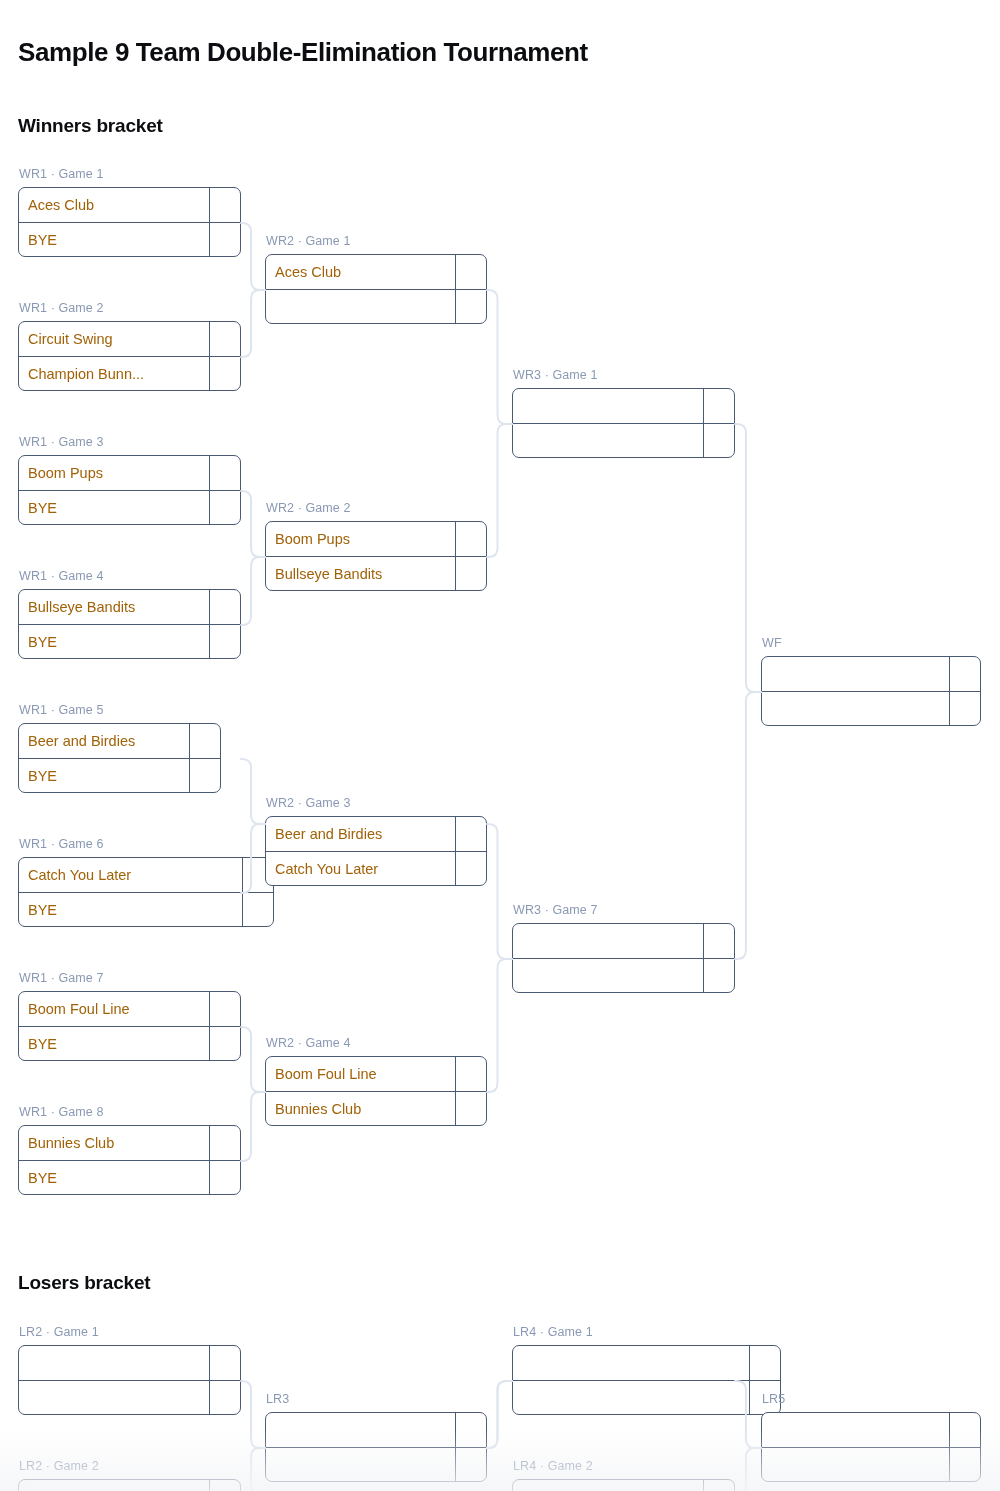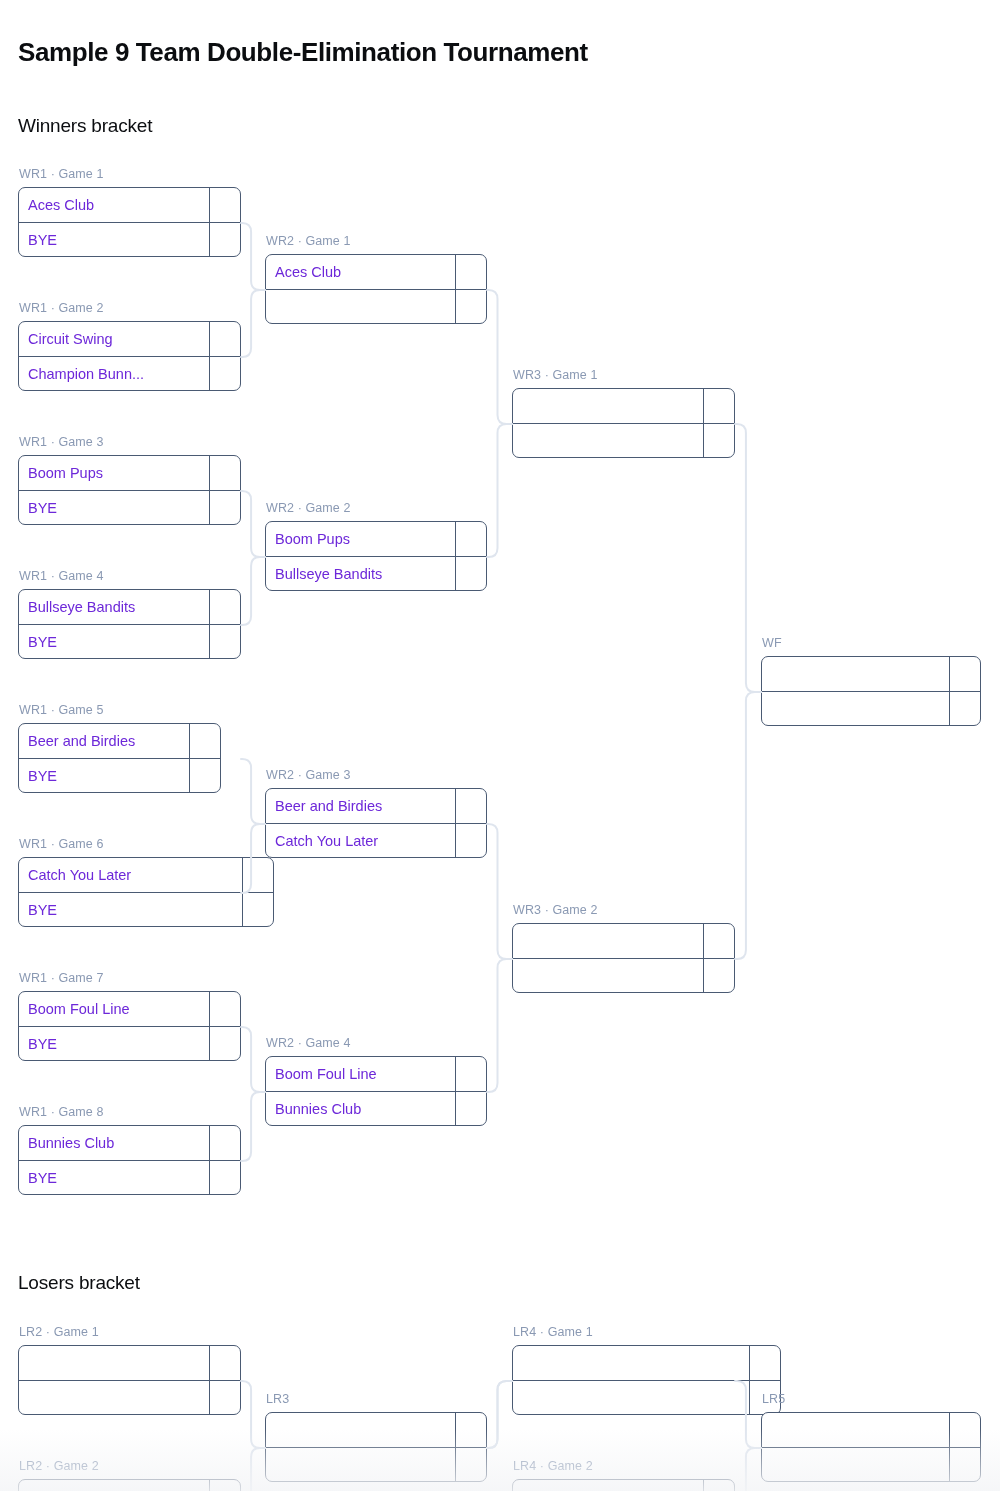--- a/index.html
+++ b/index.html
@@ -14,21 +14,21 @@
   }
 
   
   .page-title{
     position:absolute; left:18px; top:20px;
     font-size:26px; font-weight:bold; letter-spacing:-0.4px;
     color:#0b0d10; white-space:nowrap;
   }
   .section-title{
     position:absolute; left:18px;
-    font-size:19px; font-weight:normal; letter-spacing:-0.2px;
+    font-size:19px; font-weight:bold; letter-spacing:-0.2px;
     color:#0b0d10; white-space:nowrap;
   }
   #sec-winners{ top:99px; }
   #sec-losers { top:1256px; }
 
   
   .bracket{ position:absolute; left:0; width:1000px; }
   #winners-bracket{ top:0; height:1240px; }
   #losers-bracket { top:0; height:1491px; }
 
@@ -48,21 +48,21 @@
   }
   .slot{
     display:flex; align-items:stretch;
     height:34px;
   }
   .slot + .slot{ border-top:1.6px solid #4a5a73; }
   .slot-name{
     flex:1 1 auto;
     display:flex; align-items:center;
     padding:0 9px;
-    font-size:14.5px; color:#6d28d9;
+    font-size:14.5px; color:#a16207;
     white-space:nowrap; overflow:hidden; text-overflow:ellipsis;
     min-width:0;
   }
   .slot-score{
     flex:0 0 31px;
     border-left:1.6px solid #4a5a73;
     display:flex; align-items:center; justify-content:center;
     font-size:14px; color:#14181d;
   }
 
@@ -209,21 +209,21 @@
         <div class="slot">
           <div class="slot-name">Boom Pups</div>
           <div class="slot-score"></div>
         </div>
         <div class="slot">
           <div class="slot-name">Bullseye Bandits</div>
           <div class="slot-score"></div>
         </div>
       </div>
     </div>
-    <div class="match" style="left: 265px; top: 788px; width: 222px;">
+    <div class="match" style="left: 265px; top: 816px; width: 222px;">
       <div class="match-label">WR2 · Game 3</div>
       <div class="match-box">
         <div class="slot">
           <div class="slot-name">Beer and Birdies</div>
           <div class="slot-score"></div>
         </div>
         <div class="slot">
           <div class="slot-name">Catch You Later</div>
           <div class="slot-score"></div>
         </div>
@@ -249,21 +249,21 @@
           <div class="slot-name"></div>
           <div class="slot-score"></div>
         </div>
         <div class="slot">
           <div class="slot-name"></div>
           <div class="slot-score"></div>
         </div>
       </div>
     </div>
     <div class="match" style="left: 512px; top: 923px; width: 223px;">
-      <div class="match-label">WR3 · Game 2</div>
+      <div class="match-label">WR3 · Game 7</div>
       <div class="match-box">
         <div class="slot">
           <div class="slot-name"></div>
           <div class="slot-score"></div>
         </div>
         <div class="slot">
           <div class="slot-name"></div>
           <div class="slot-score"></div>
         </div>
       </div>

